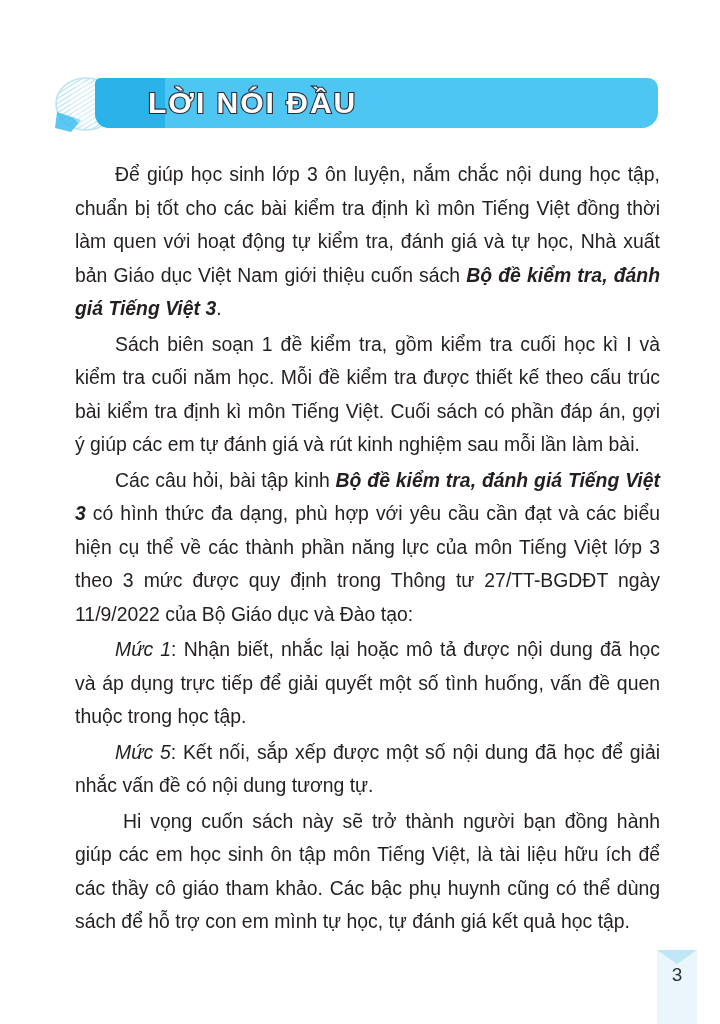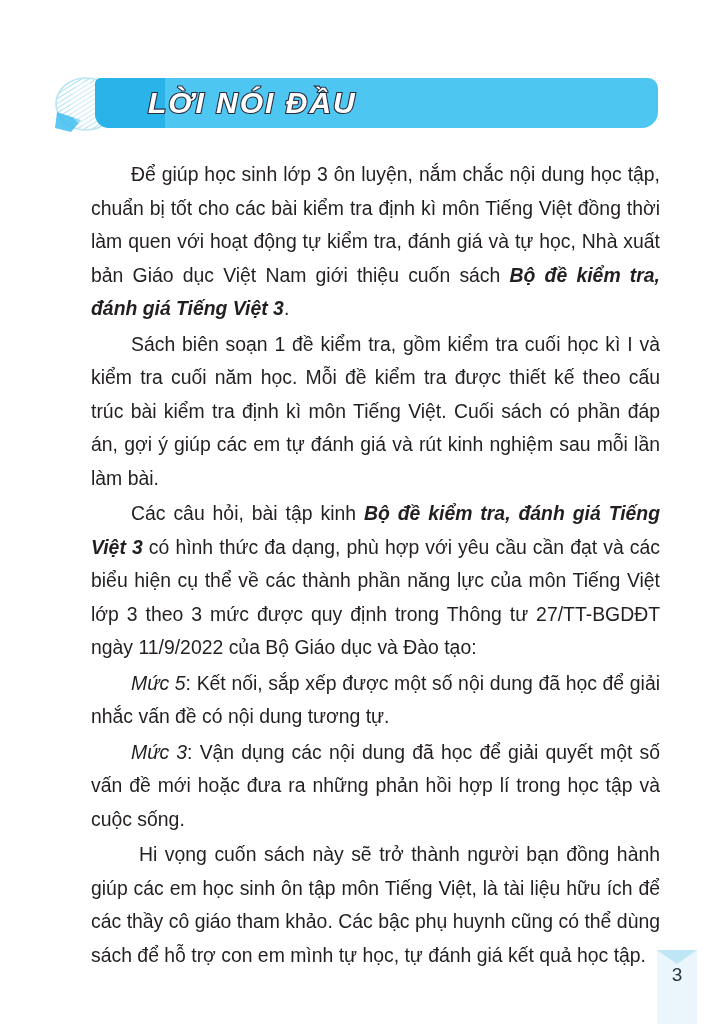--- a/index.html
+++ b/index.html
@@ -64,37 +64,36 @@
     opacity: .95;
   }
   .banner-title {
     position: absolute;
     left: 148px;
     top: 12px;
     height: 42px;
     line-height: 42px;
     font-size: 30px;
     font-weight: 700;
-    font-style: italic;
     letter-spacing: 2px;
     color: #ffffff;
     -webkit-text-stroke: 2.2px #2b2b3a;
     paint-order: stroke fill;
     white-space: nowrap;
   }
 
   
   .content {
     position: absolute;
     left: 75px;
     top: 158px;
     width: 585px;
   }
   p.para {
-    margin: 0 0 2px 16px;
+    margin: 0 0 2px 0;
     font-size: 19.4px;
     line-height: 33.5px;
     color: #231f20;
     text-align: justify;
     text-indent: 40px;
     hyphens: none;
   }
   p.para.wide-indent {
     text-indent: 48px;
   }
@@ -169,28 +168,28 @@
     </p>
 
     <p class="para">
       <span>Sách biên soạn 1 đề kiểm tra, gồm kiểm tra cuối học kì I và kiểm tra cuối năm học. Mỗi đề kiểm tra được thiết kế theo cấu trúc bài kiểm tra định kì môn Tiếng Việt. Cuối sách có phần đáp án, gợi ý giúp các em tự đánh giá và rút kinh nghiệm sau mỗi lần làm bài.</span>
     </p>
 
     <p class="para">
       <span>Các câu hỏi, bài tập kinh </span><span class="bi">Bộ đề kiểm tra, đánh giá Tiếng Việt 3</span><span> có hình thức đa dạng, phù hợp với yêu cầu cần đạt và các biểu hiện cụ thể về các thành phần năng lực của môn Tiếng Việt lớp 3 theo 3 mức được quy định trong Thông tư 27/TT-BGDĐT ngày 11/9/2022 của Bộ Giáo dục và Đào tạo:</span>
     </p>
 
+    <p class="para">
+      <span class="it">Mức 1</span><span>: Nhận biết, nhắc lại hoặc mô tả được nội dung đã học và áp dụng trực tiếp để giải quyết một số tình huống, vấn đề quen thuộc trong học tập.</span>
+    </p>
 
     <p class="para">
       <span class="it">Mức 5</span><span>: Kết nối, sắp xếp được một số nội dung đã học để giải nhắc vấn đề có nội dung tương tự.</span>
     </p>
 
-    <p class="para">
-      <span class="it">Mức 3</span><span>: Vận dụng các nội dung đã học để giải quyết một số vấn đề mới hoặc đưa ra những phản hồi hợp lí trong học tập và cuộc sống.</span>
-    </p>
 
     <p class="para wide-indent">
       <span>Hi vọng cuốn sách này sẽ trở thành người bạn đồng hành giúp các em học sinh ôn tập môn Tiếng Việt, là tài liệu hữu ích để các thầy cô giáo tham khảo. Các bậc phụ huynh cũng có thể dùng sách để hỗ trợ con em mình tự học, tự đánh giá kết quả học tập.</span>
     </p>
 
   </div>
 
   <div class="page-tab">
     <div class="page-tab-notch"></div>
     <div class="page-num">3</div>

